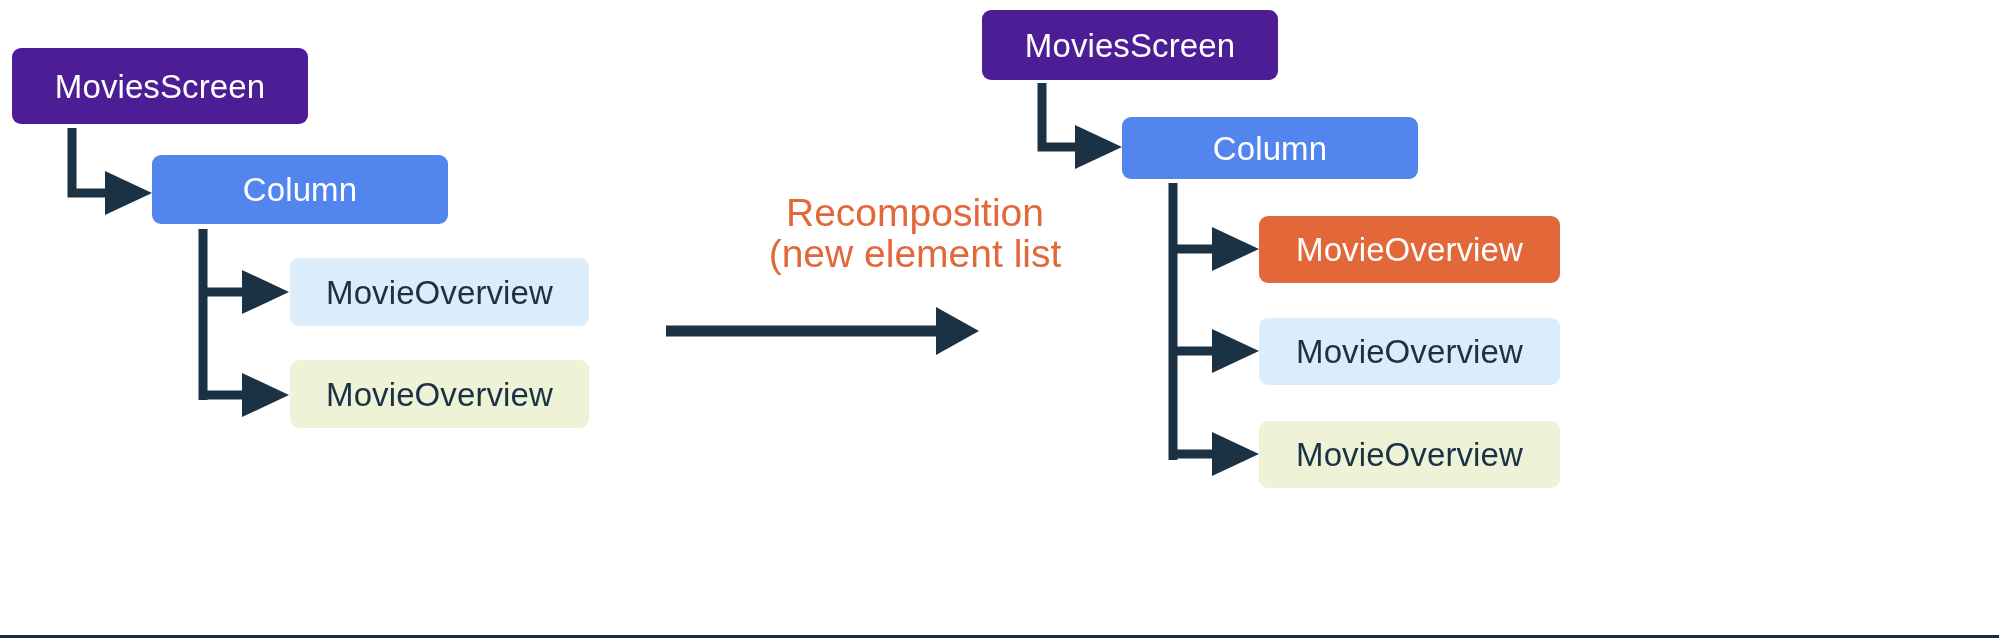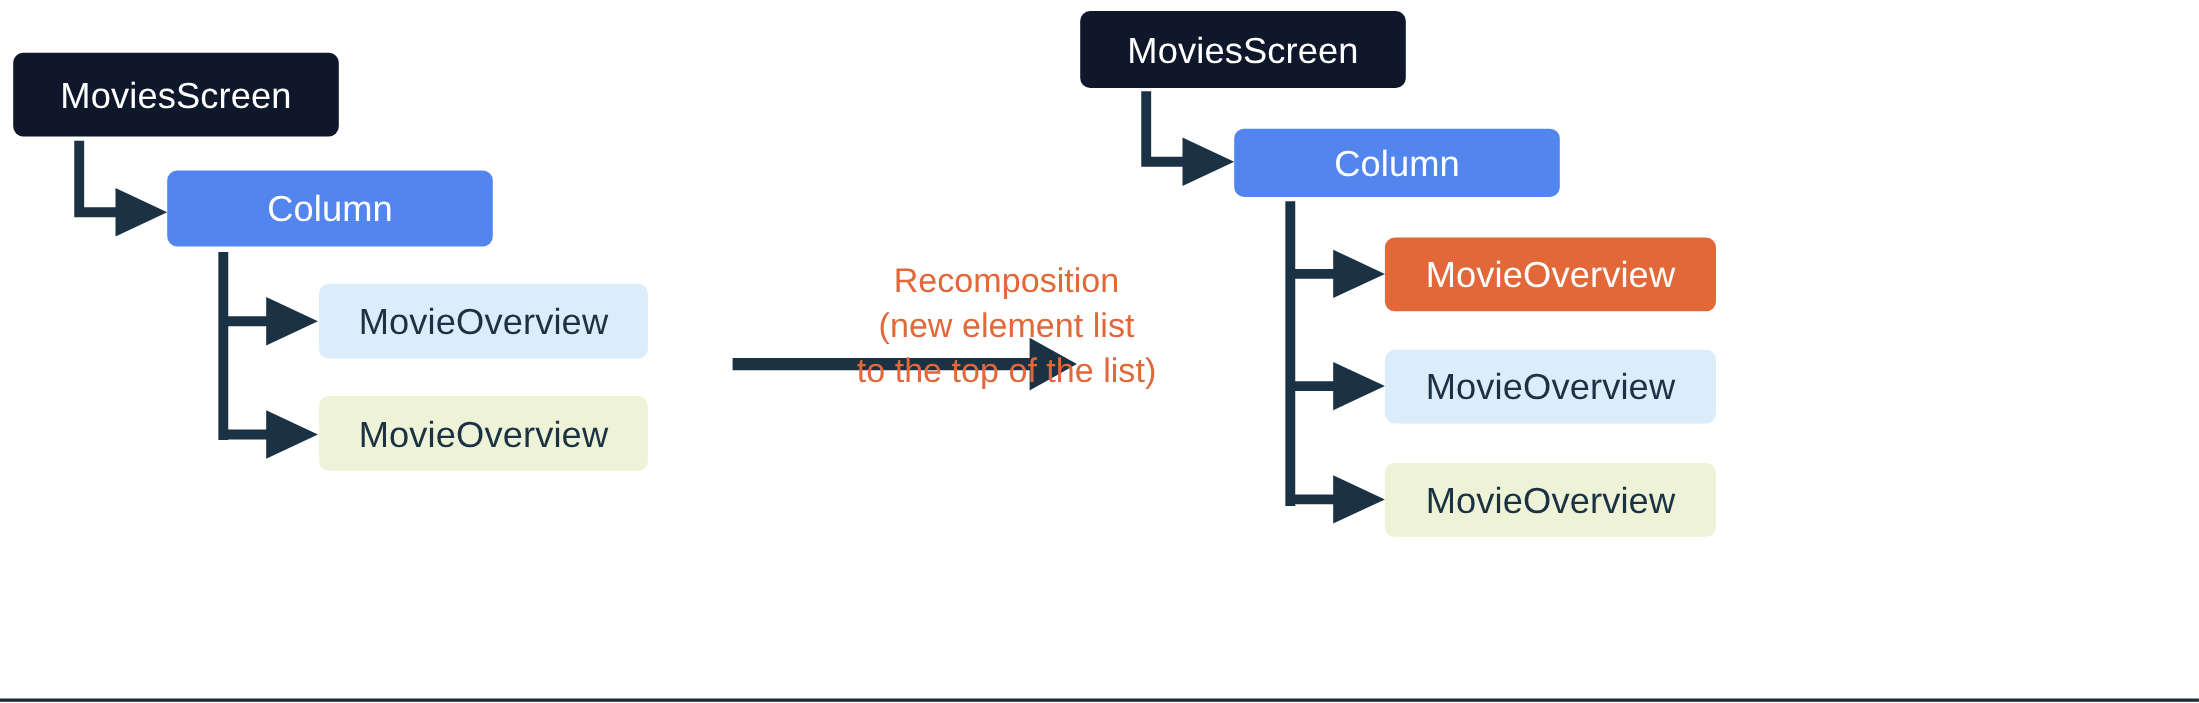--- a/index.html
+++ b/index.html
@@ -8,38 +8,38 @@
     font-family:"Liberation Sans","DejaVu Sans",sans-serif;
     overflow:hidden;position:relative;
   }
   #stage{position:absolute;left:0;top:0;width:1999px;height:639px;}
   .node{
     position:absolute;border-radius:9px;display:flex;
     align-items:center;justify-content:center;
     box-sizing:border-box;white-space:nowrap;
   }
   .node .label{font-size:33px;line-height:1;letter-spacing:.1px;}
-  .n-screen{background:#0f172a;}
+  .n-screen{background:#4c1d95;}
   .n-screen .label{color:#ffffff;}
   .n-column{background:#5285ee;}
   .n-column .label{color:#ffffff;text-align:right;}
   .n-accent{background:#e2683a;}
   .n-accent .label{color:#ffffff;}
   .n-blue{background:#dbecfb;}
   .n-blue .label{color:#1b3144;}
   .n-yellow{background:#eef3d7;}
   .n-yellow .label{color:#1b3144;}
   svg.wires{position:absolute;left:0;top:0;width:1999px;height:639px;
             pointer-events:none;overflow:visible;}
   .wire{fill:none;stroke:#1b3144;stroke-width:9;stroke-linecap:butt;stroke-linejoin:miter;}
   .wire-head{fill:#1b3144;}
   .bigarrow-line{stroke:#1b3144;stroke-width:11;}
   .caption{
-    position:absolute;color:#e2683a;font-size:31px;line-height:41px;
-    text-align:center;white-space:pre;margin-top:42px;
+    position:absolute;color:#e2683a;font-size:39px;line-height:41px;
+    text-align:center;white-space:pre;
   }
   .bottom-rule{position:absolute;left:0;top:635px;width:1999px;height:3px;background:#1b2b38;}
 </style>
 </head>
 <body>
 
 <div id="stage">
 
   <svg class="wires" viewBox="0 0 1999 639">
 
@@ -88,21 +88,20 @@
   <div class="node n-blue" style="left:290px;top:258px;width:299px;height:68px;">
     <span class="label">MovieOverview</span>
   </div>
 
   <div class="node n-yellow" style="left:290px;top:360px;width:299px;height:68px;">
     <span class="label">MovieOverview</span>
   </div>
 
   <div class="caption" style="left:665px;top:192px;width:500px;">Recomposition</div>
   <div class="caption" style="left:665px;top:233px;width:500px;">(new element list</div>
-  <div class="caption" style="left:665px;top:274px;width:500px;">to the top of the list)</div>
 
   <div class="node n-screen" style="left:982px;top:10px;width:296px;height:70px;">
     <span class="label">MoviesScreen</span>
   </div>
 
   <div class="node n-column" style="left:1122px;top:117px;width:296px;height:62px;">
     <span class="label">Column</span>
   </div>
 
   <div class="node n-accent" style="left:1259px;top:216px;width:301px;height:67px;">

